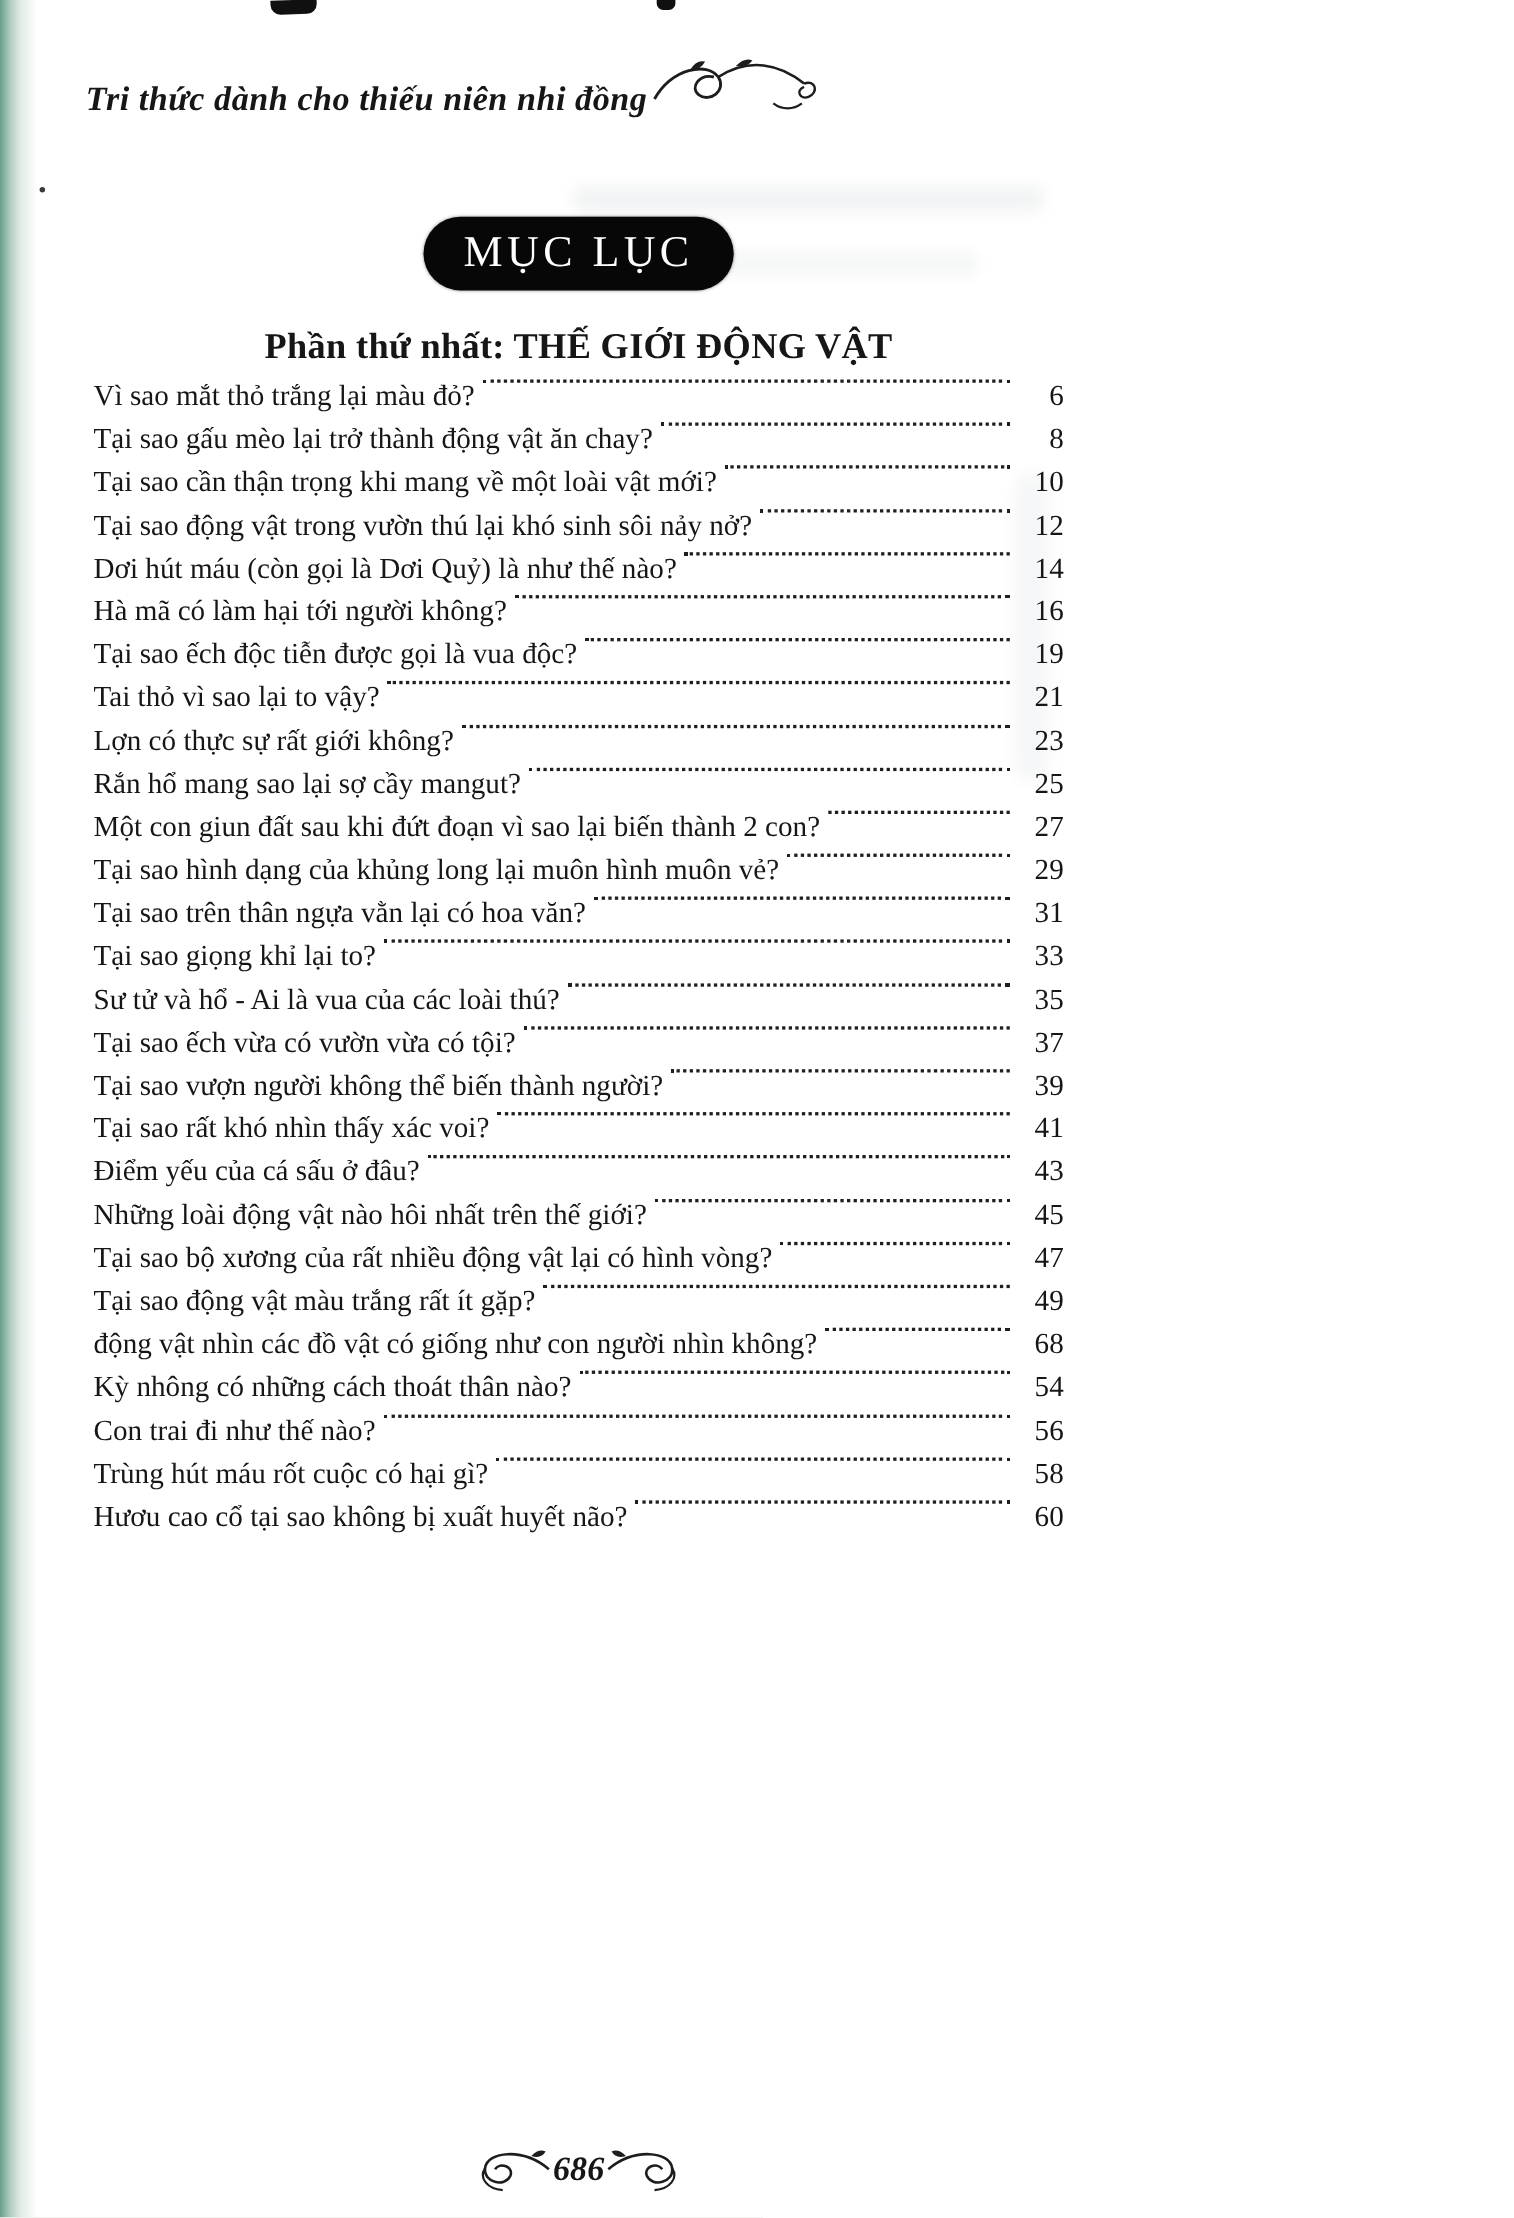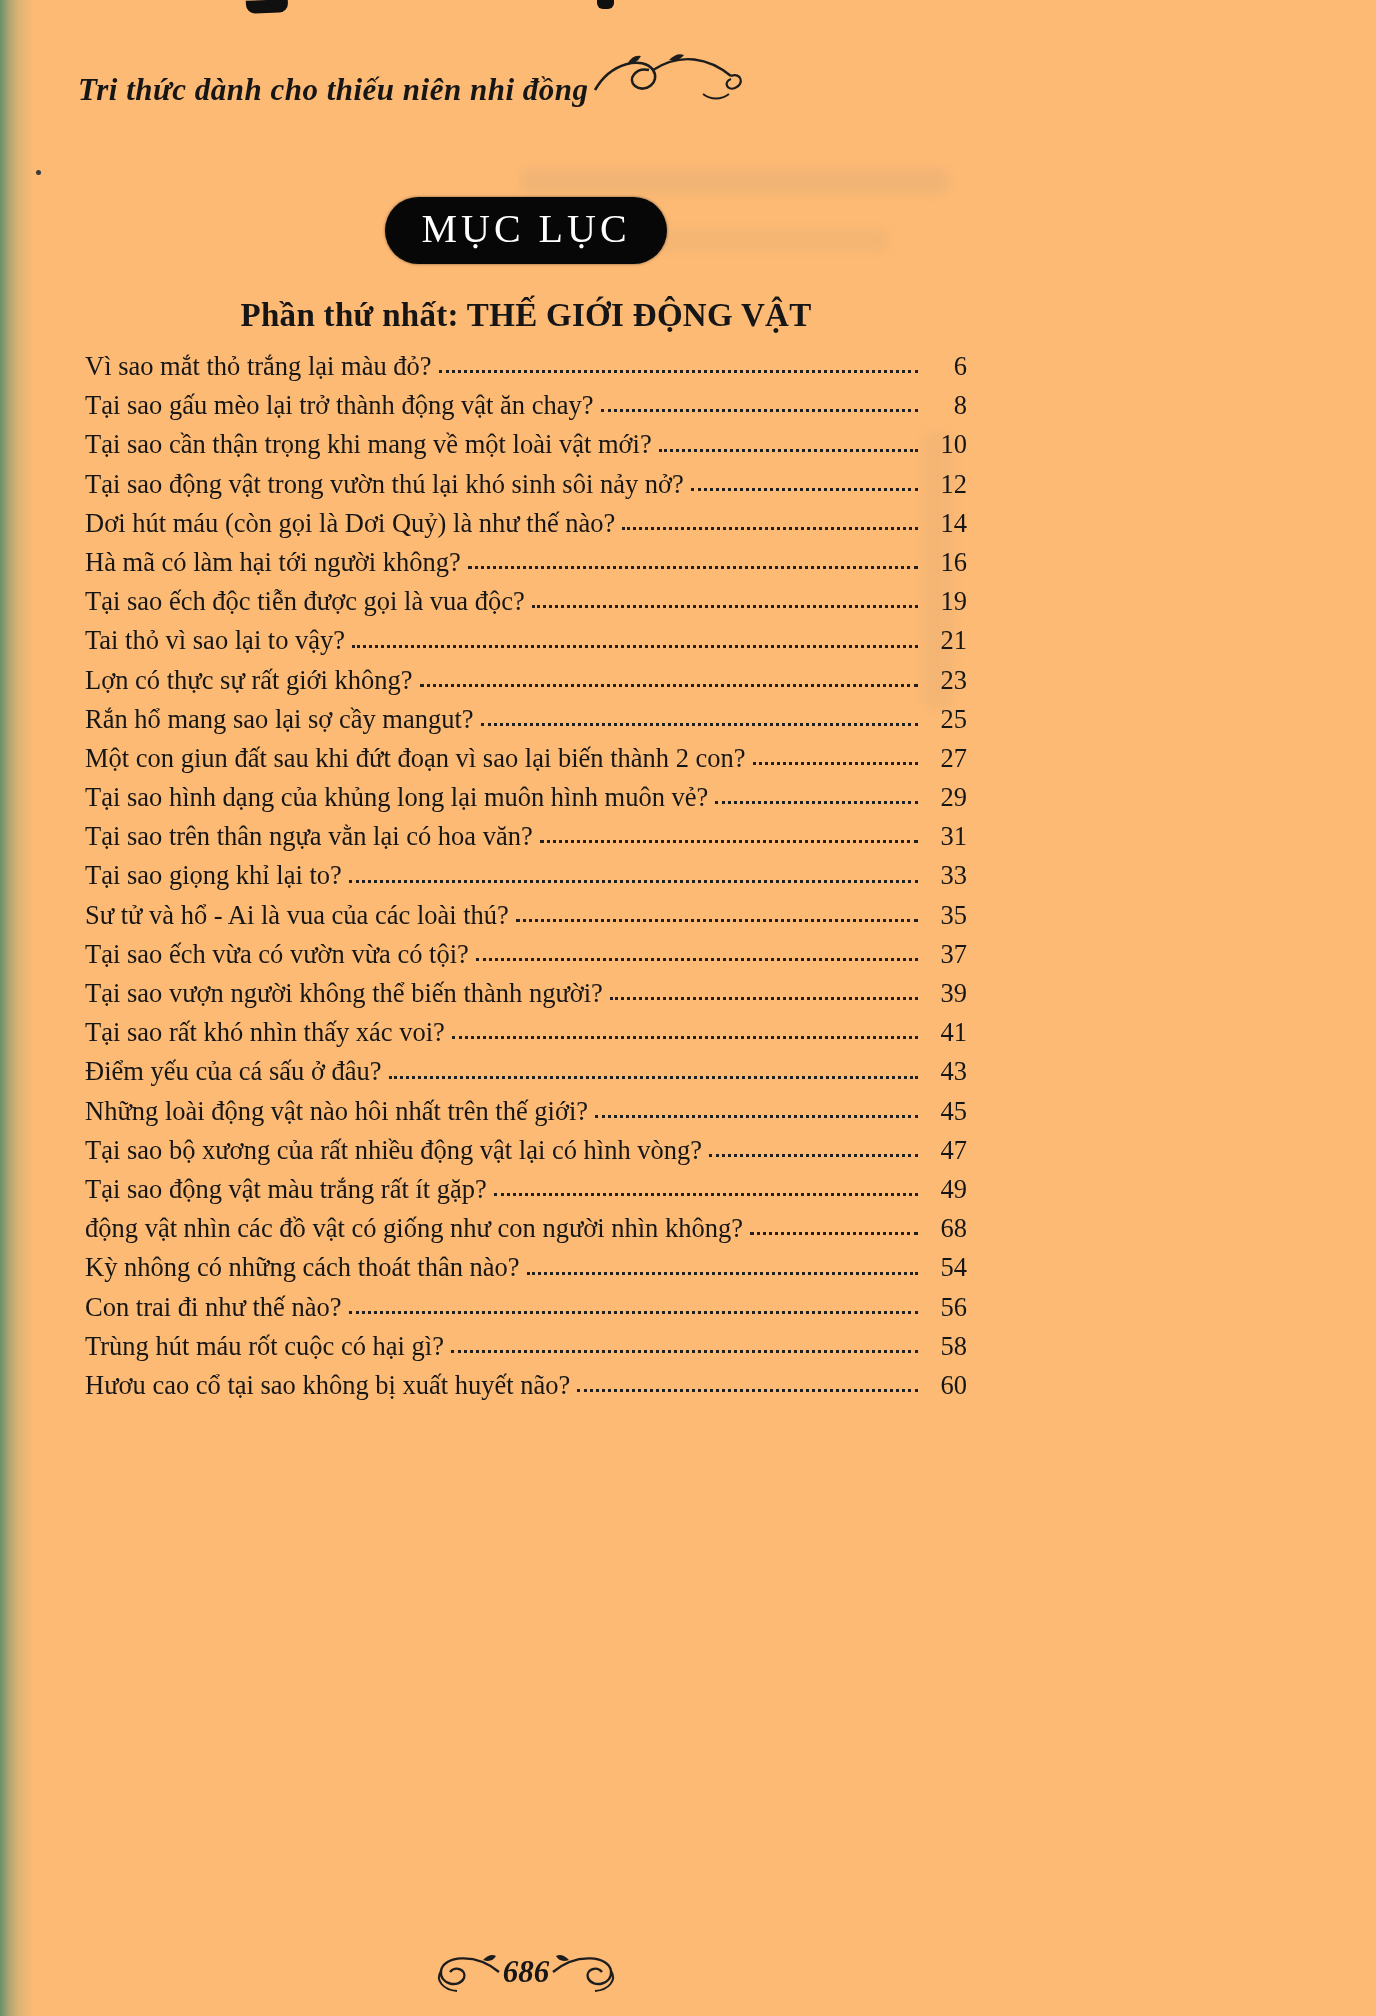--- a/index.html
+++ b/index.html
@@ -2,21 +2,21 @@
 <html><head>
 <meta charset="utf-8">
 <style>
   * { margin: 0; padding: 0; box-sizing: border-box; }
   html, body { background: #e8e8e6; }
   .page {
     position: relative;
     width: 1376px;
     height: 2016px;
     margin: 0 auto;
-    background: #fdba74;
+    background: #ffffff;
     overflow: hidden;
     font-family: "Liberation Serif", "DejaVu Serif", serif;
     color: #161616;
   }
   
   .edge-strip {
     position: absolute; left: 0; top: 0; bottom: 0; width: 34px;
     background: linear-gradient(90deg,
       rgba(62,132,102,0.78) 0px,
       rgba(74,140,110,0.45) 9px,
@@ -53,21 +53,21 @@
     box-shadow: 0 0 3px rgba(0,0,0,0.5);
   }
   
   .section-heading {
     position: absolute; top: 297px; left: 85px; width: 882px;
     text-align: center; font-weight: bold; font-size: 33px;
     letter-spacing: 0.3px;
   }
   
   .toc { position: absolute; top: 345px; left: 85px; width: 882px; }
-  .toc-row { display: flex; align-items: flex-end; height: 39.2px; font-size: 26.5px; }
+  .toc-row { display: flex; align-items: flex-start; height: 39.2px; font-size: 26.5px; }
   .toc-title { white-space: nowrap; line-height: 1.1; padding-bottom: 3px; }
   .leader {
     flex: 1 1 auto; min-width: 20px;
     border-bottom: 3.4px dotted #1f1f1f;
     margin: 0 5px 11px 7px;
   }
   .toc-page { width: 44px; text-align: right; line-height: 1.1; padding-bottom: 3px; }
   
   .footer {
     position: absolute; top: 1950px; left: 85px; width: 882px;

